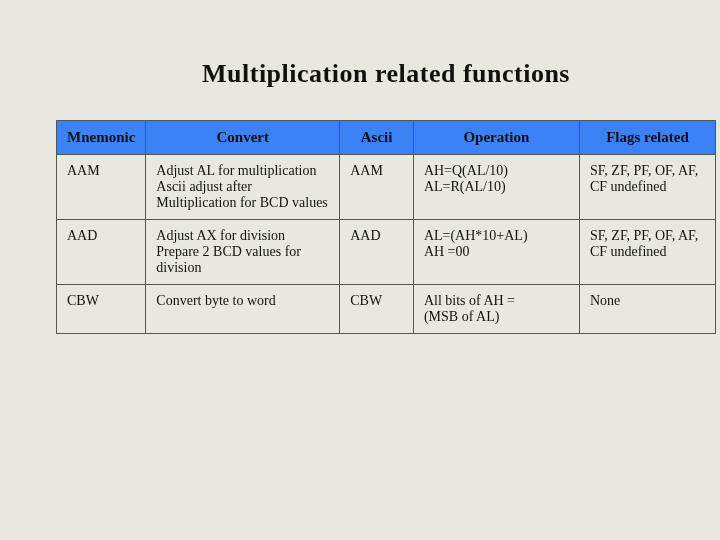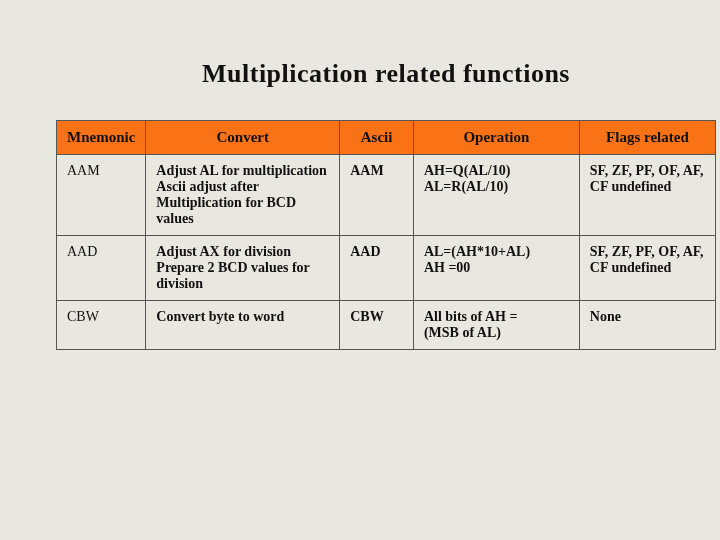--- a/index.html
+++ b/index.html
@@ -24,26 +24,25 @@
       width: 100%;
       border-collapse: collapse;
       background: #e8e8e0;
     }
     th, td {
       border: 1.5px solid #555;
       padding: 8px 10px;
       vertical-align: top;
       font-size: 14px;
       color: #111;
-      font-weight: bold;
     }
     th {
       font-weight: bold;
       font-size: 15px;
-      background: #f97316;
+      background: #3b82f6;
     }
     td.mnemonic {
       font-weight: normal;
       width: 80px;
     }
     td.meaning {
       width: 200px;
     }
     td.format {
       width: 75px;

